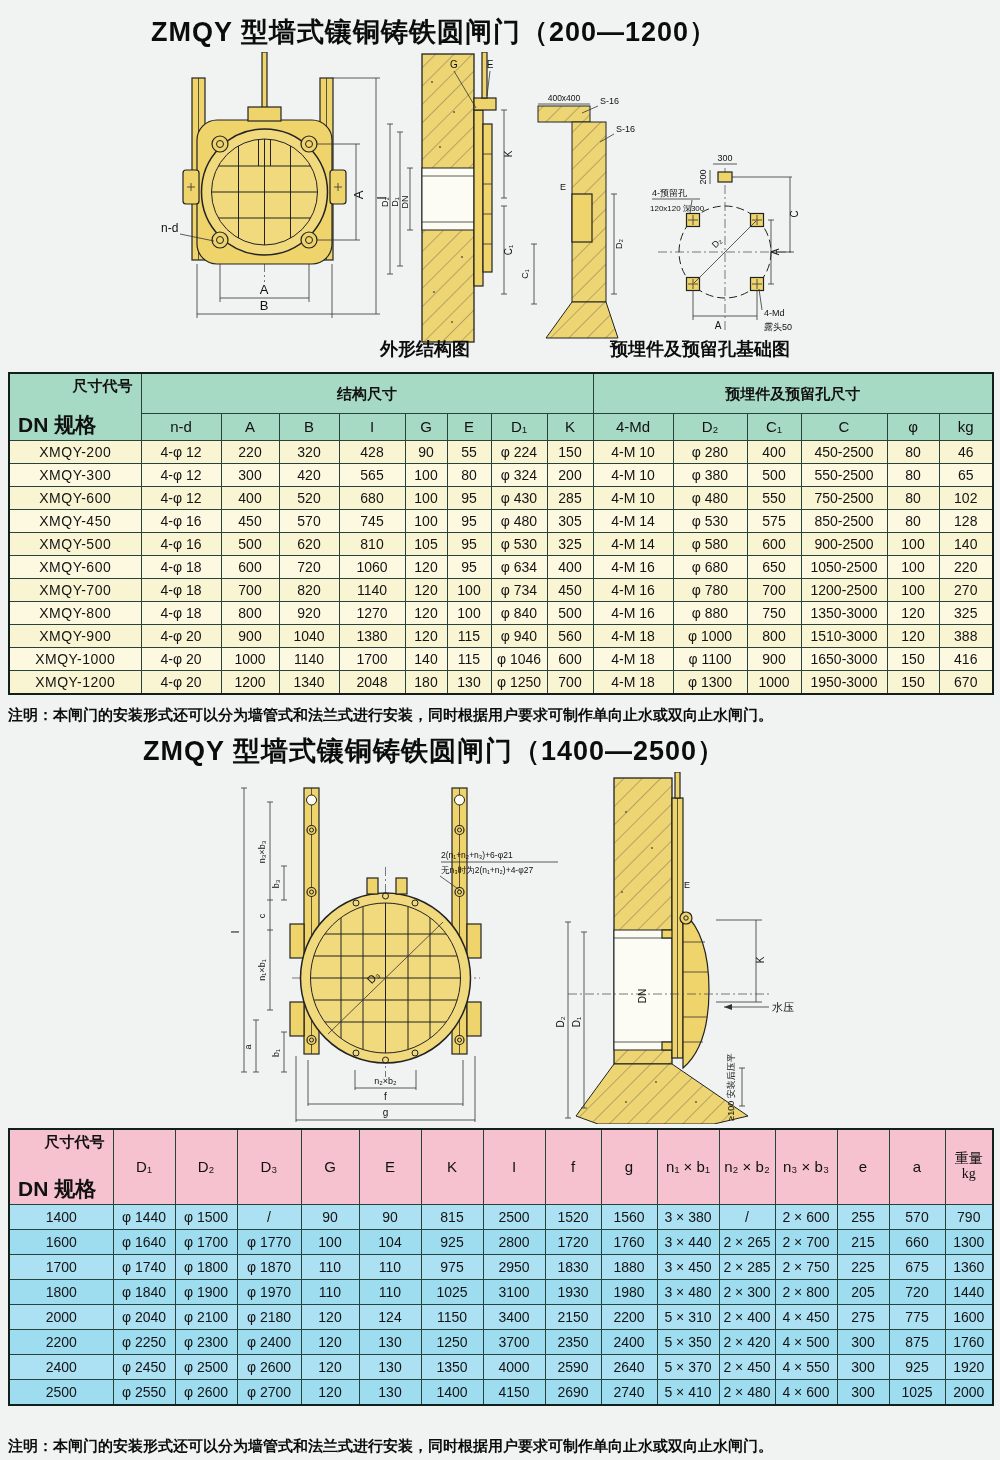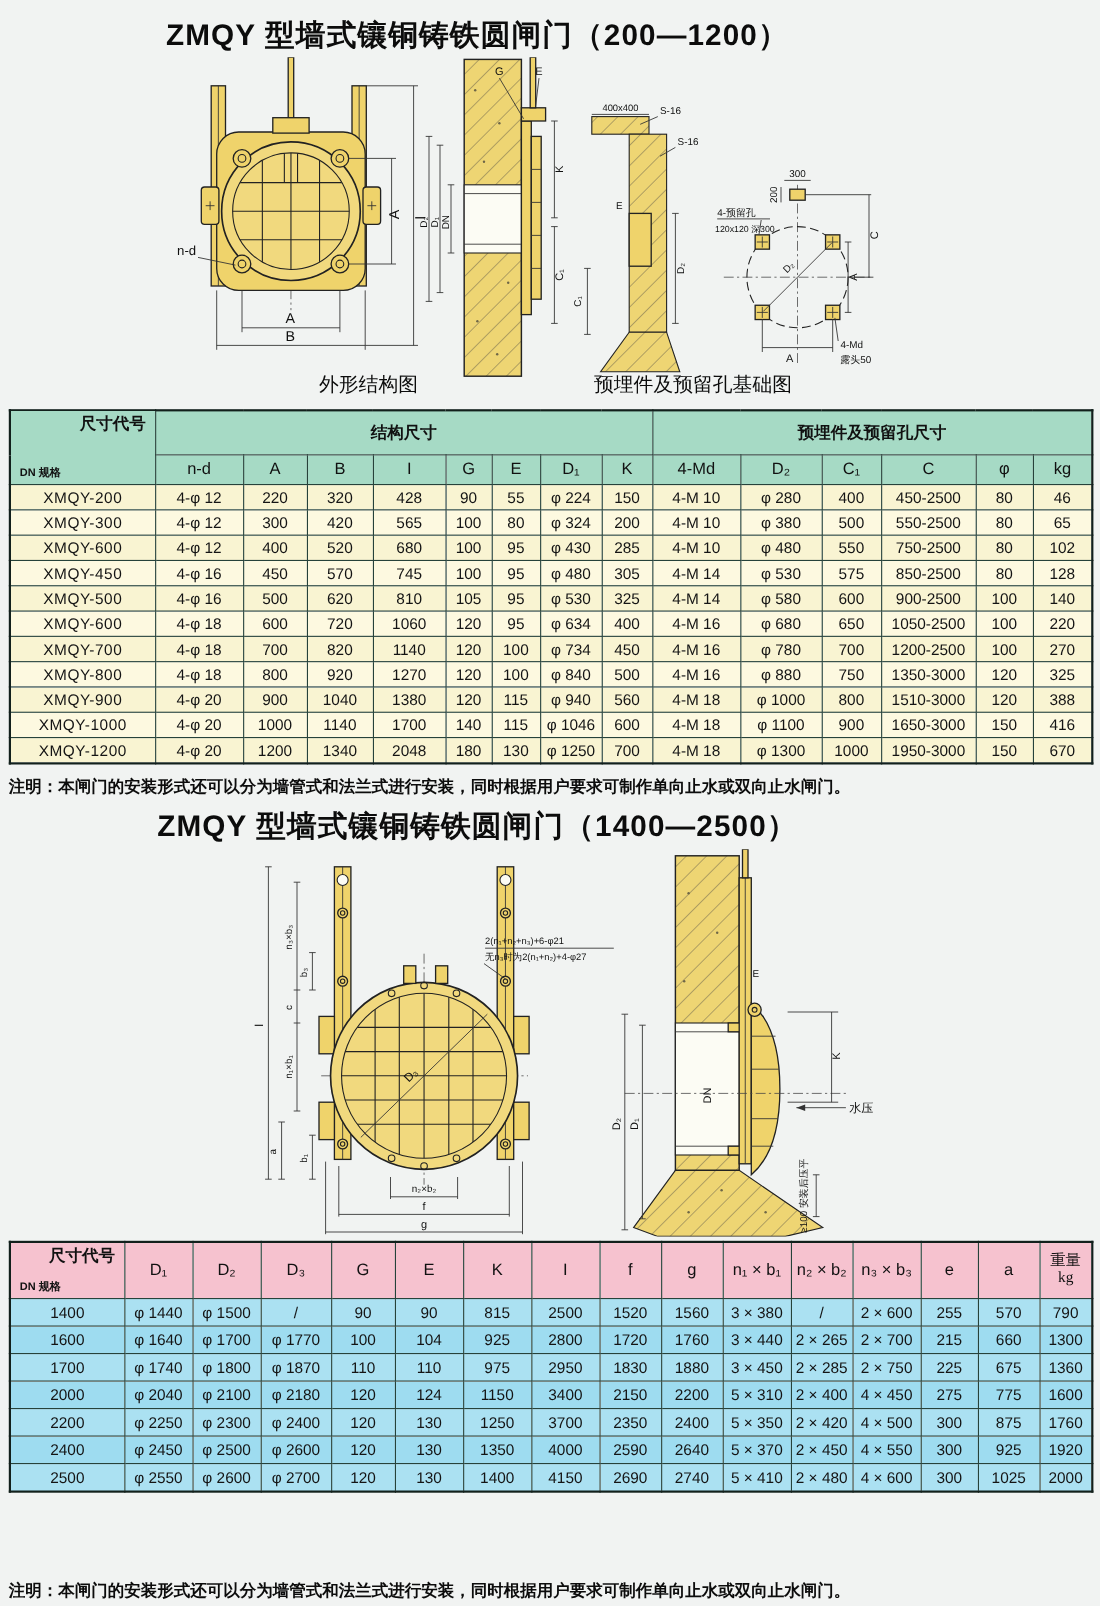--- a/index.html
+++ b/index.html
@@ -8,21 +8,21 @@
     background:#f1f3f2;
     font-family:"Liberation Sans",sans-serif;color:#111;
   }
   .title{position:absolute;left:0;width:868px;text-align:center;
     font-weight:bold;font-size:27px;letter-spacing:1px;color:#0c0c0c;}
   #title1{top:14px;}
   #title2{top:733px;}
   .note{position:absolute;left:8px;width:986px;font-size:15px;font-weight:bold;color:#0c0c0c;}
   #note1{top:706px;}
   #note2{top:1437px;}
-  .caption{position:absolute;font-size:18px;font-weight:normal;color:#0c0c0c;text-align:left;}
+  .caption{position:absolute;font-size:18px;font-weight:bold;color:#0c0c0c;text-align:right;}
   #caption1{left:290px;top:337px;width:180px;}
   #caption2{left:540px;top:337px;width:250px;}
   .tbl-wrap{position:absolute;left:8px;}
   #table1-mount{top:372px;}
   #table2-mount{top:1128px;}
   table{border-collapse:collapse;table-layout:fixed;width:984px;}
   .t1,.t2{border:2px solid #12201c;}
   .t1 th,.t1 td,.t2 th,.t2 td{border:1px solid #26423a;text-align:center;
     padding:0 1px;overflow:hidden;}
   td{font-size:14px;white-space:nowrap;color:#141414;}
@@ -30,26 +30,26 @@
   .t1 thead th{background:#a6dac5;height:26px;}
   .t1 thead tr:first-child th{height:39px;}
   .t1 thead th.group{font-weight:bold;}
   .t1 tbody td{background:#f9f4d2;height:22px;}
   .t1 tbody tr:nth-child(even) td{background:#fdf9e0;}
   .t1 td.rowhead{letter-spacing:.5px;}
   .t2 thead th{background:#f6c2cf;height:50px;}
   .t2 thead th:last-child{font-size:14px;font-family:Liberation Serif, serif;}
   .t2 tbody td{background:#abe1f2;height:24px;}
   .t2 tbody tr:nth-child(even) td{background:#9edcf0;}
-  th.corner{position:relative;padding:0;
+  th.corner{position:relative;padding:12px;
     background-image:linear-gradient(to bottom right,
       transparent calc(50% - 1px), #2a3c36 calc(50% - 1px),
       #2a3c36 calc(50% + 1px), transparent calc(50% + 1px));margin-top:39px;}
   .corner-top{position:absolute;top:4px;right:8px;font-weight:bold;font-size:15px;}
-  .corner-bottom{position:absolute;bottom:4px;left:8px;font-weight:bold;font-size:10px;}
+  .corner-bottom{position:absolute;bottom:4px;left:8px;font-weight:bold;font-size:21px;}
   .drw{position:absolute;}
   svg text{font-family:"Liberation Sans",sans-serif;fill:#101010;}
   .y{fill:#efd36b;stroke:#222;stroke-width:1.2;}
   .y2{fill:#f1d97e;stroke:#222;stroke-width:1.5;}
   .ln{stroke:#222;stroke-width:1;fill:none;}
   .thin{stroke:#333;stroke-width:.8;fill:none;}
   .dash{stroke:#444;stroke-width:.7;fill:none;stroke-dasharray:9 3 2 3;}
   .wh{fill:#fcfcf4;stroke:#222;stroke-width:1;}
 </style>
 </head>
@@ -738,20 +738,38 @@
           <td>1830</td>
           <td>1880</td>
           <td>3 × 450</td>
           <td>2 × 285</td>
           <td>2 × 750</td>
           <td>225</td>
           <td>675</td>
           <td>1360</td>
         </tr>
         <tr>
+          <td class="rowhead">1800</td>
+          <td>φ 1840</td>
+          <td>φ 1900</td>
+          <td>φ 1970</td>
+          <td>110</td>
+          <td>110</td>
+          <td>1025</td>
+          <td>3100</td>
+          <td>1930</td>
+          <td>1980</td>
+          <td>3 × 480</td>
+          <td>2 × 300</td>
+          <td>2 × 800</td>
+          <td>205</td>
+          <td>720</td>
+          <td>1440</td>
+        </tr>
+        <tr>
           <td class="rowhead">2000</td>
           <td>φ 2040</td>
           <td>φ 2100</td>
           <td>φ 2180</td>
           <td>120</td>
           <td>124</td>
           <td>1150</td>
           <td>3400</td>
           <td>2150</td>
           <td>2200</td>

